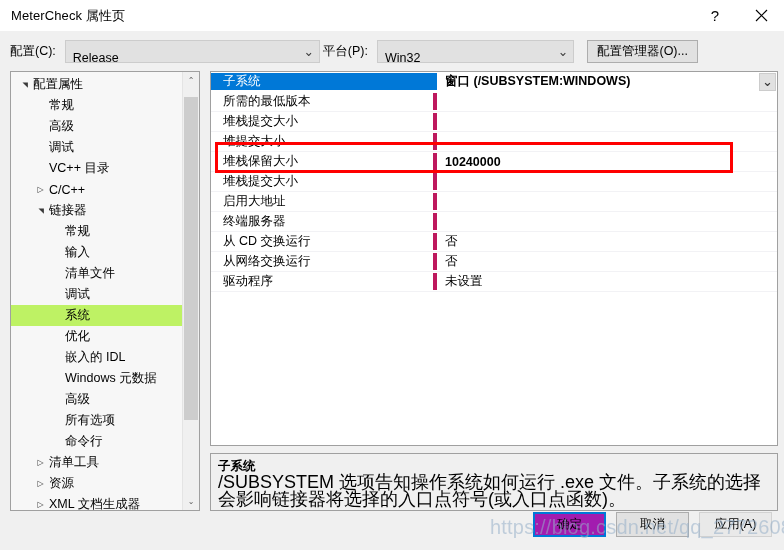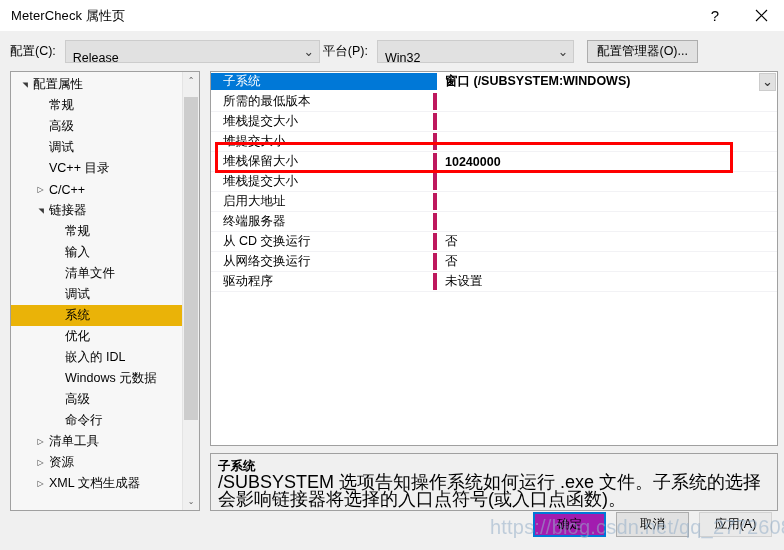--- a/index.html
+++ b/index.html
@@ -138,21 +138,21 @@
   .tree-item {
     height: 21px;
     display: flex;
     align-items: center;
     font-size: 12.5px;
     color: #000;
     white-space: nowrap;
     box-sizing: border-box;
   }
   .tree-item.selected {
-    background: #eab308;
+    background: #bef264;
   }
   .tree-arrow {
     width: 15px;
     flex: 0 0 15px;
     display: flex; align-items: center; justify-content: center;
     font-size: 8px;
     color: #3a3a3a;
   }
   .tree-label { padding-left: 1px; }
 
@@ -443,20 +443,24 @@
           <div class="tree-item" style="padding-left: 38px;">
             <span class="tree-arrow"></span>
             <span class="tree-label">Windows 元数据</span>
           </div>
           <div class="tree-item" style="padding-left: 38px;">
             <span class="tree-arrow"></span>
             <span class="tree-label">高级</span>
           </div>
           <div class="tree-item" style="padding-left: 38px;">
             <span class="tree-arrow"></span>
+            <span class="tree-label">所有选项</span>
+          </div>
+          <div class="tree-item" style="padding-left: 38px;">
+            <span class="tree-arrow"></span>
             <span class="tree-label">命令行</span>
           </div>
           <div class="tree-item" style="padding-left: 22px;">
             <span class="tree-arrow" style="font-size: 8px;">▷</span>
             <span class="tree-label">清单工具</span>
           </div>
           <div class="tree-item" style="padding-left: 22px;">
             <span class="tree-arrow" style="font-size: 8px;">▷</span>
             <span class="tree-label">资源</span>
           </div>

